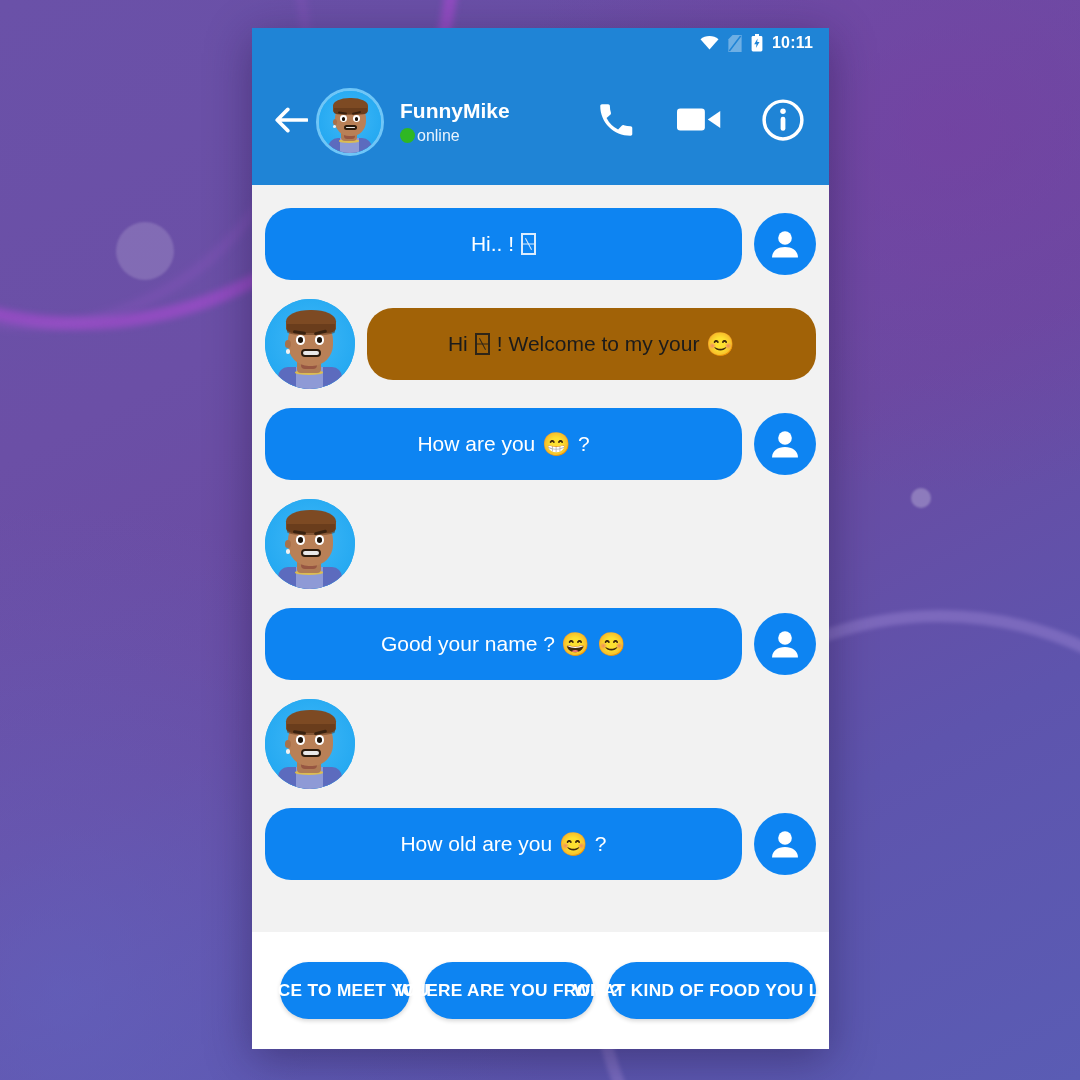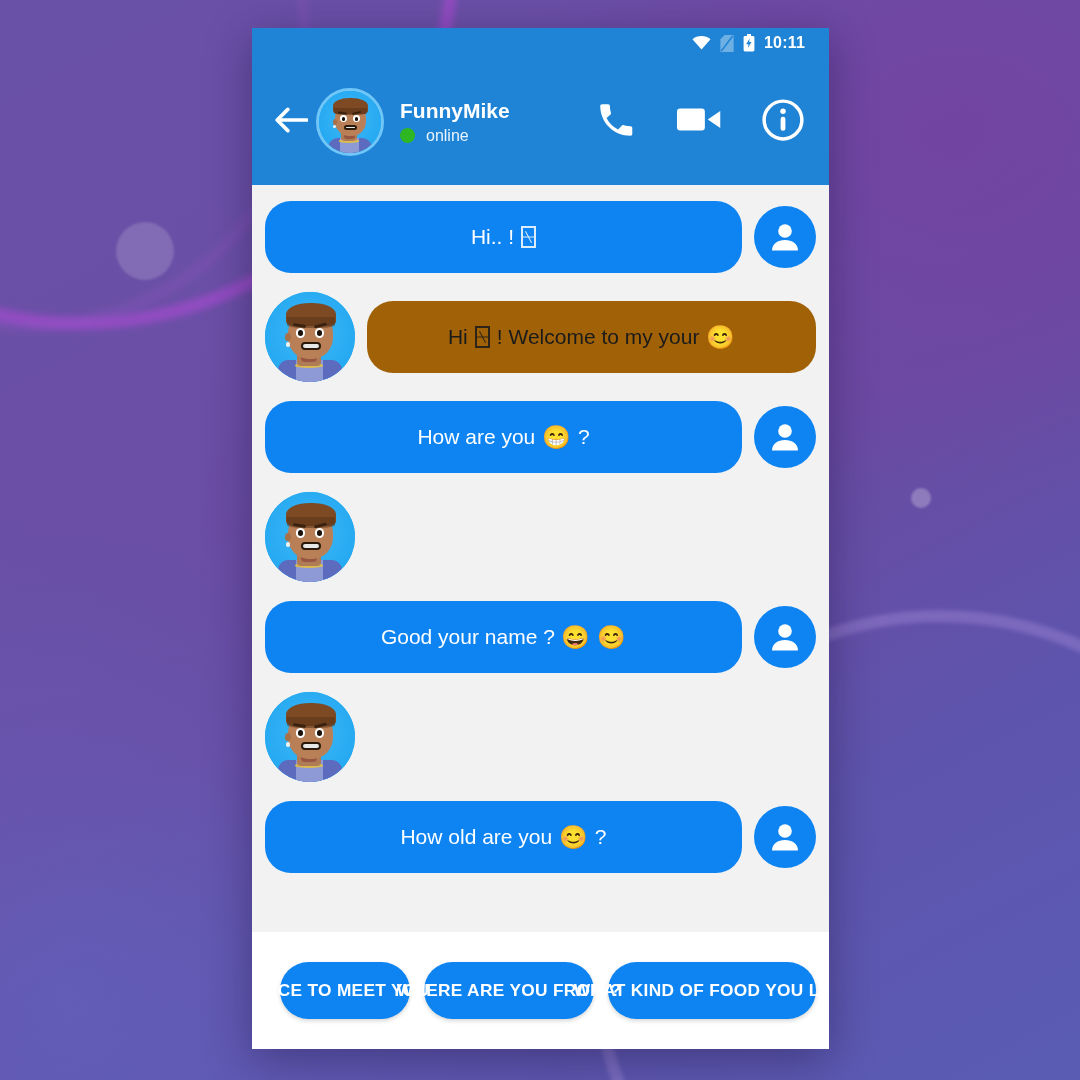--- a/index.html
+++ b/index.html
@@ -56,21 +56,21 @@
     background:#ffffff;
     box-shadow:0 10px 42px rgba(28,16,60,.42);
     overflow:hidden;
     display:flex; flex-direction:column;
   }
 
   
   .statusbar {
     height:30px; background:#1f84d6;
     display:flex; align-items:center; justify-content:flex-end;
-    padding-right:24px; gap:9px;
+    padding-right:16px; gap:9px;
     flex:none;
   }
   .sb-time {
     color:#ffffff; font-size:16px; font-weight:bold;
     letter-spacing:.2px; line-height:1;
   }
   .ic-wifi { width:19px; height:14px; position:relative; }
   .ic-wifi svg, .ic-sim svg, .ic-batt svg { display:block; }
   .ic-sim { width:14px; height:17px; opacity:.45; }
   .ic-batt { width:12px; height:18px; }
@@ -92,21 +92,21 @@
     background:#23a9f2; flex:none; margin-left:2px;
     border:3px solid #6fc6f7;
     overflow:hidden; position:relative; cursor:pointer;
   }
   .hdr-id { margin-left:16px; flex:1 1 auto; min-width:0; }
   .hdr-name {
     color:#ffffff; font-size:21px; font-weight:bold;
     line-height:1.1; white-space:nowrap;
   }
   .hdr-status {
-    display:flex; align-items:center; gap:11px; margin-top:5px;
+    display:flex; align-items:center; gap:2px; margin-top:5px;
   }
   .dot-online {
     width:15px; height:15px; border-radius:50%;
     background:#2fb723; flex:none;
   }
   .hdr-online-txt { color:#eaf4fd; font-size:16px; line-height:1; }
   .hdr-actions { display:flex; align-items:center; gap:40px; margin-right:4px; }
   .hdr-act { cursor:pointer; display:flex; align-items:center; justify-content:center; }
 
   
@@ -114,21 +114,21 @@
     flex:1 1 auto;
     background:#f2f2f2;
     padding:16px 13px 0 13px;
     overflow:hidden;
     position:relative;
   }
   .row {
     display:flex; align-items:center;
     margin-bottom:19px;
   }
-  .row.out { justify-content:flex-end; }
+  .row.out { justify-content:flex-end;margin-top:7px; }
   .row.in  { justify-content:flex-start; }
 
   .bubble {
     border-radius:26px;
     padding:22px 18px;
     font-size:21px;
     line-height:1.2;
     text-align:center;
     display:flex; align-items:center; justify-content:center;
     gap:7px;

